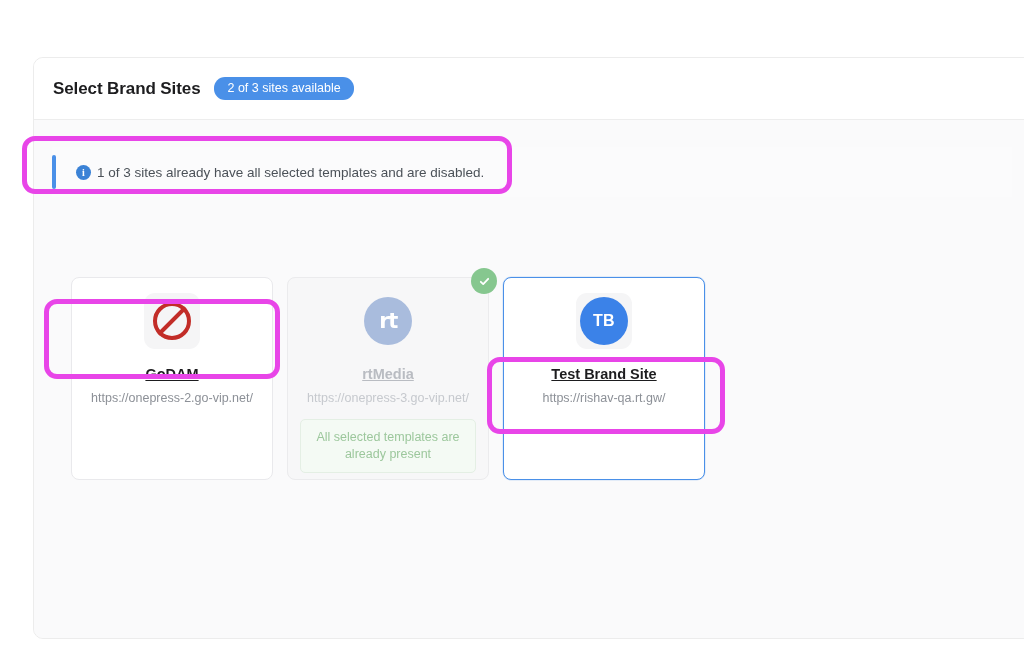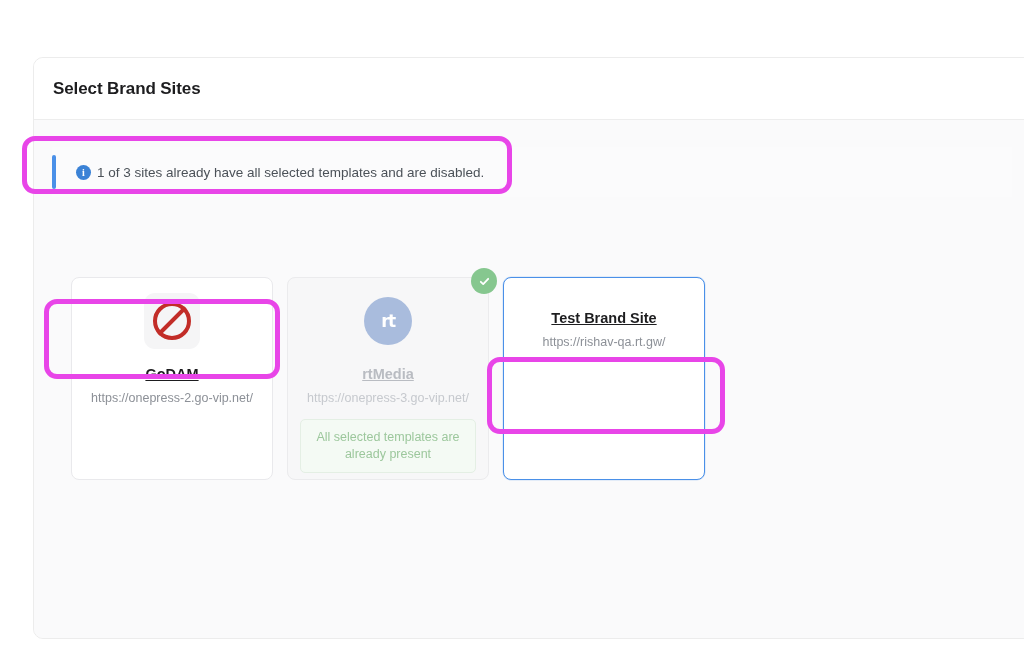--- a/index.html
+++ b/index.html
@@ -182,21 +182,21 @@
   
   .rt-circle {
     width: 48px;
     height: 48px;
     border-radius: 50%;
     background: #a9bcdd;
     color: #ffffff;
     display: flex;
     align-items: center;
     justify-content: center;
-    font-size: 17px;
+    font-size: 21px;
     font-weight: bold;
     letter-spacing: -1.5px;
     font-family: "DejaVu Sans", sans-serif;
   }
 
   
   .tb-circle {
     width: 48px;
     height: 48px;
     border-radius: 50%;
@@ -277,20 +277,21 @@
 </style>
 </head>
 <body>
 
 <div id="root">
 
   <div class="panel">
 
     <div class="panel-header">
       <span class="panel-title">Select Brand Sites</span>
+      <span class="badge-pill">2 of 3 sites available</span>
     </div>
 
     <div class="panel-body">
 
       <div class="info-banner">
         <div class="info-accent"></div>
         <div class="info-icon">i</div>
         <div class="info-text">1 of 3 sites already have all selected templates and are disabled.</div>
       </div>
 
@@ -312,20 +313,23 @@
           </div>
           <div class="logo-box">
             <div class="rt-circle">rt</div>
           </div>
           <div class="site-name">rtMedia</div>
           <div class="site-url">https://onepress-3.go-vip.net/</div>
           <div class="status-box green">All selected templates are already present</div>
         </div>
 
         <div class="site-card selected">
+          <div class="logo-box">
+            <div class="tb-circle">TB</div>
+          </div>
           <div class="site-name">Test Brand Site</div>
           <div class="site-url">https://rishav-qa.rt.gw/</div>
         </div>
 
       </div>
     </div>
   </div>
 
   <div class="annot" id="annot-banner"></div>
   <div class="annot" id="annot-godam"></div>

